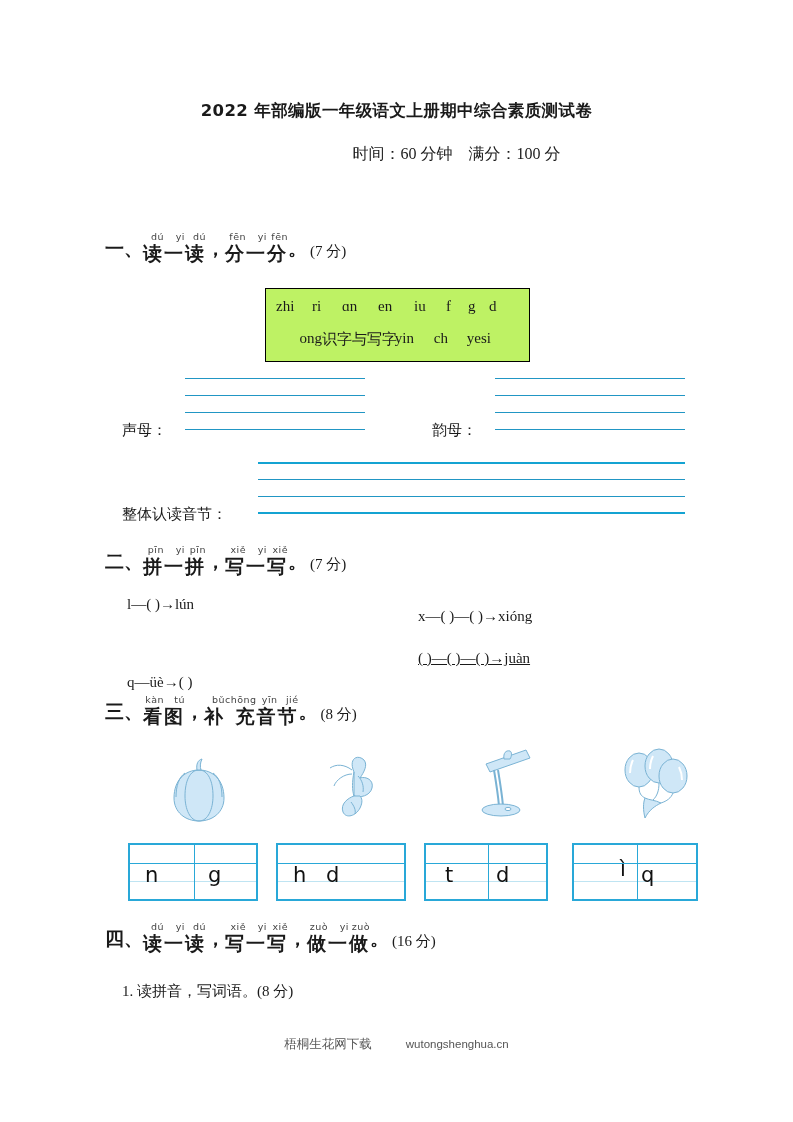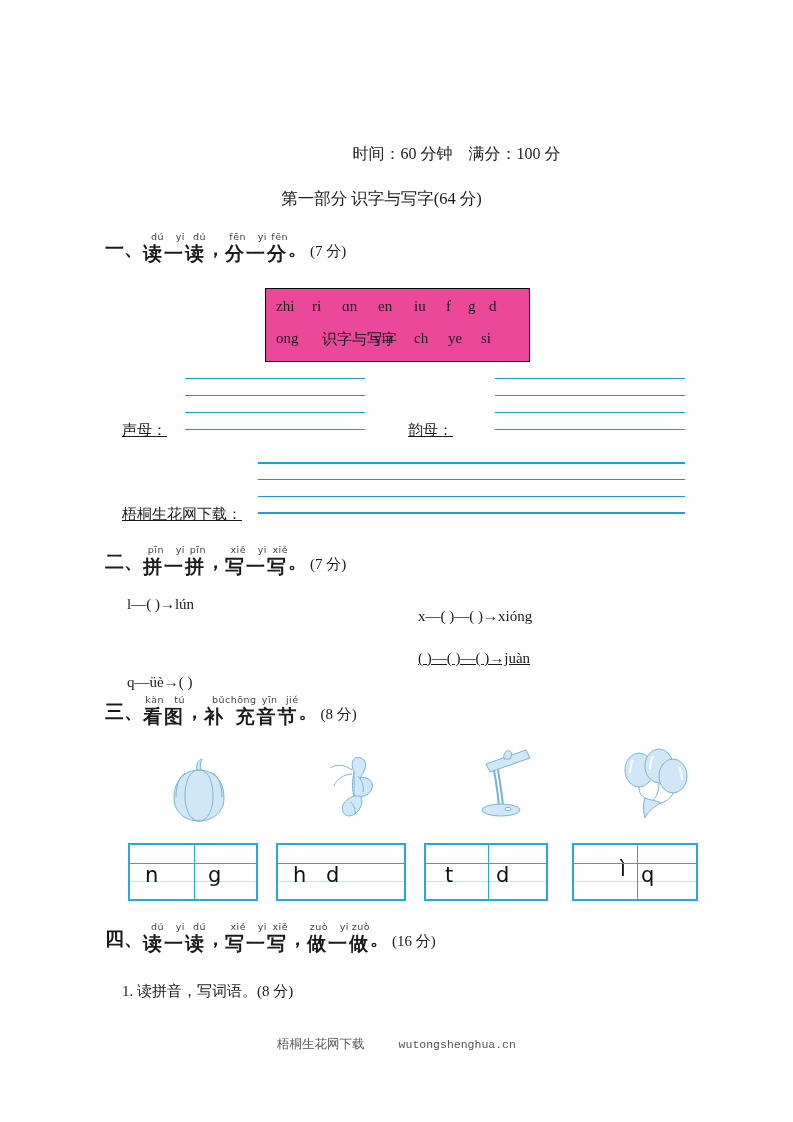--- a/index.html
+++ b/index.html
@@ -110,51 +110,50 @@
     padding-left: 3px;
   }
 
   
   .wordbank {
     position: absolute;
     left: 265px; top: 288px;
     width: 265px; height: 74px;
     border: 1px solid #000;
     box-sizing: border-box;
-    background: #ec4899;
+    background: #bef264;
   }
   .wordbank .row {
     position: absolute;
     left: 0; width: 100%;
     display: flex;
     font-family: "Liberation Serif", serif;
     font-size: 15px;
   }
   .wordbank .row.r1 { top: 9px; padding-left: 10px; }
-  .wordbank .row.r2 { top: 41px; padding-left: 10px; }
+  .wordbank .row.r2 { top: 41px; padding-left: 10px; text-align: right; }
   .wordbank .cell { white-space: nowrap; }
 
   
   .rulegroup {
     position: absolute;
   }
   .rulegroup .ln {
     position: absolute;
     left: 0; width: 100%;
     height: 1px;
     background: #2196c4;
   }
   .rulegroup .ln.thick { height: 2px; background: #14a3d2; }
 
   .rule-label {
     position: absolute;
     font-size: 15px;
     font-family: "Liberation Serif", serif;
     white-space: nowrap;
-    text-decoration: underline;
   }
 
   
   .fillrow {
     position: absolute;
     font-family: "Liberation Serif", serif;
     font-size: 15px;
     white-space: nowrap;
   }
 
@@ -210,35 +209,35 @@
     left: 0; top: 1036px;
     width: 793px;
     text-align: center;
     font-size: 12.5px;
     color: #555;
     font-family: "Liberation Serif", serif;
   }
   .footer .site {
     display: inline-block;
     margin-left: 34px;
-    font-family: Liberation Mono, monospace;
+    font-family: Liberation Sans, sans-serif;
     font-size: 11.5px;
   }
 </style>
 </head>
 <body>
 
 <div class="page">
 
+  <div class="doc-title">2022 年部编版一年级语文上册期中综合素质测试卷</div>
 
   <div class="meta-line">
     <span>时间：60 分钟</span><span class="sp"></span><span>满分：100 分</span>
   </div>
 
-  <div class="part-heading">第一部分 识字与写字(64 分)</div>
 
   <div class="sec" style="top:232px;">
     <span class="sec-num">一、</span><span class="ruby"><span class="rt">dú</span><span class="rb">读</span></span><span class="ruby"><span class="rt">yi</span><span class="rb">一</span></span><span class="ruby"><span class="rt">dú</span><span class="rb">读</span></span><span class="punc">，</span><span class="ruby"><span class="rt">fēn</span><span class="rb">分</span></span><span class="ruby"><span class="rt">yi</span><span class="rb">一</span></span><span class="ruby"><span class="rt">fēn</span><span class="rb">分</span></span><span class="punc">。</span><span class="score">(7 分)</span>
   </div>
 
   <div class="wordbank">
     <div class="row r1">
       <span class="cell" style="width:36px">zhi</span>
       <span class="cell" style="width:30px">ri</span>
       <span class="cell" style="width:36px">ɑn</span>
@@ -265,29 +264,29 @@
     <div class="ln" style="top:51px;"></div>
   </div>
   <div class="rule-label" style="left:122px; top:421px;">声母：</div>
 
   <div class="rulegroup" style="left:495px; top:378px; width:190px; height:52px;">
     <div class="ln" style="top:0px;"></div>
     <div class="ln" style="top:17px;"></div>
     <div class="ln" style="top:34px;"></div>
     <div class="ln" style="top:51px;"></div>
   </div>
-  <div class="rule-label" style="left:408px; top:421px;">韵母：</div>
+  <div class="rule-label" style="left:432px; top:421px;">韵母：</div>
 
   <div class="rulegroup" style="left:258px; top:462px; width:427px; height:52px;">
     <div class="ln thick" style="top:0px;"></div>
     <div class="ln" style="top:17px;"></div>
     <div class="ln" style="top:34px;"></div>
     <div class="ln thick" style="top:50px;"></div>
   </div>
-  <div class="rule-label" style="left:122px; top:505px;">梧桐生花网下载：</div>
+  <div class="rule-label" style="left:122px; top:505px;">整体认读音节：</div>
 
   <div class="sec" style="top:545px;">
     <span class="sec-num">二、</span><span class="ruby"><span class="rt">pīn</span><span class="rb">拼</span></span><span class="ruby"><span class="rt">yi</span><span class="rb">一</span></span><span class="ruby"><span class="rt">pīn</span><span class="rb">拼</span></span><span class="punc">，</span><span class="ruby"><span class="rt">xiě</span><span class="rb">写</span></span><span class="ruby"><span class="rt">yi</span><span class="rb">一</span></span><span class="ruby"><span class="rt">xiě</span><span class="rb">写</span></span><span class="punc">。</span><span class="score">(7 分)</span>
   </div>
 
   <div class="fillrow" style="left:127px; top:596px;">l—(        )→lún</div>
   <div class="fillrow" style="left:418px; top:608px;">x—(       )—(       )→xióng</div>
   <div class="fillrow" style="left:127px; top:650px;margin-top:24px;">q—üè→(        )</div>
   <div class="fillrow" style="left:418px; top:650px;text-decoration:underline;">(       )—(       )—(       )→juàn</div>
 

